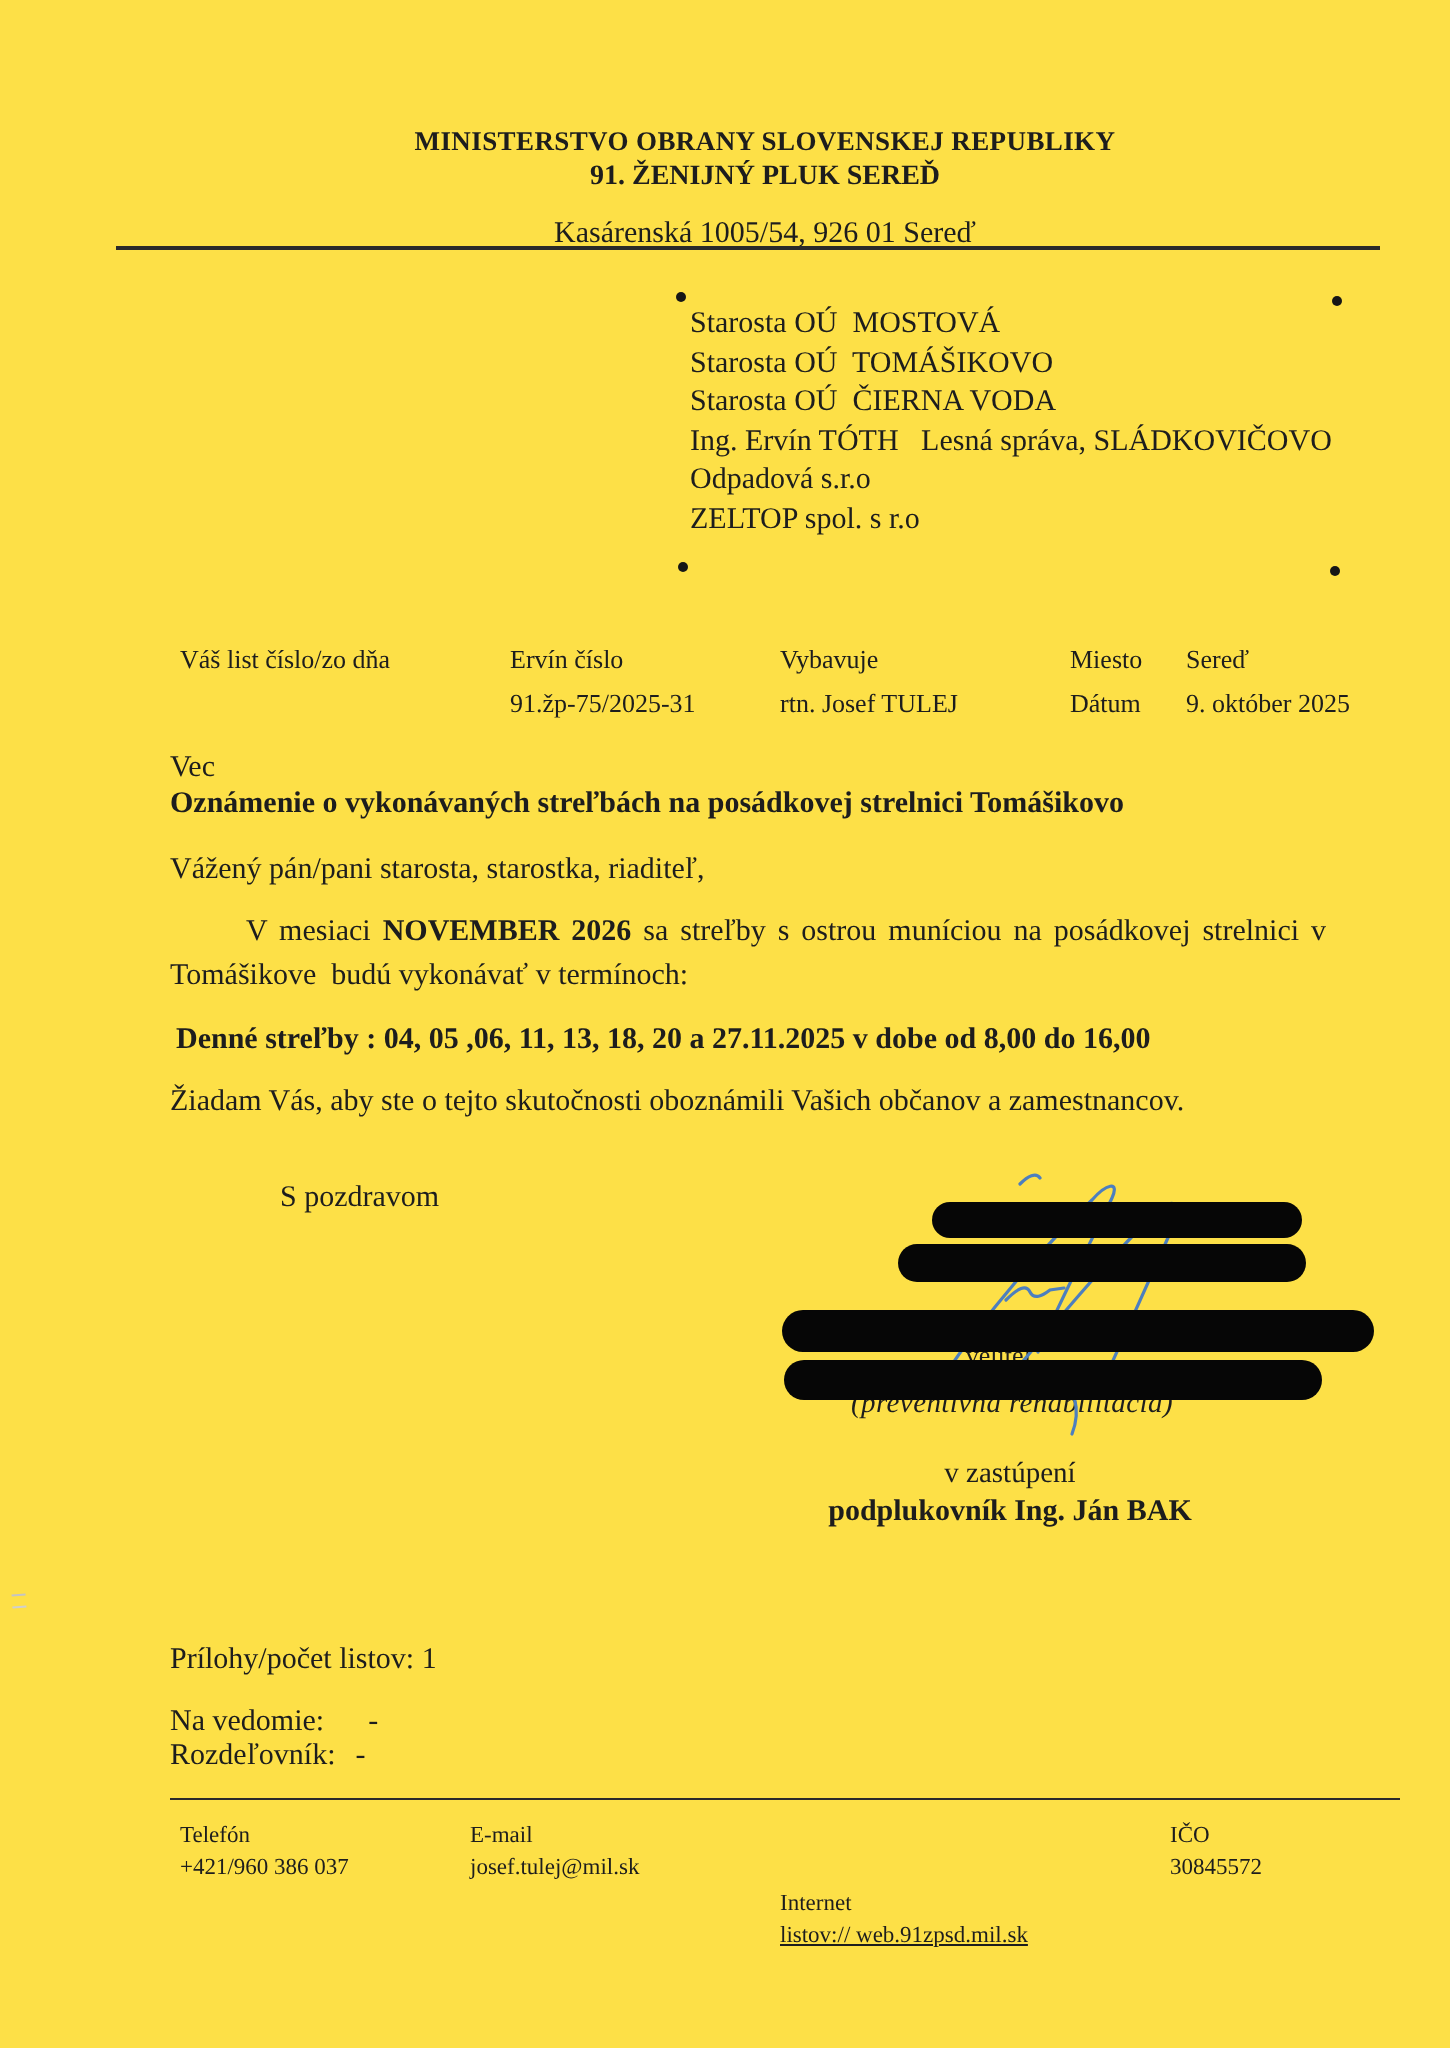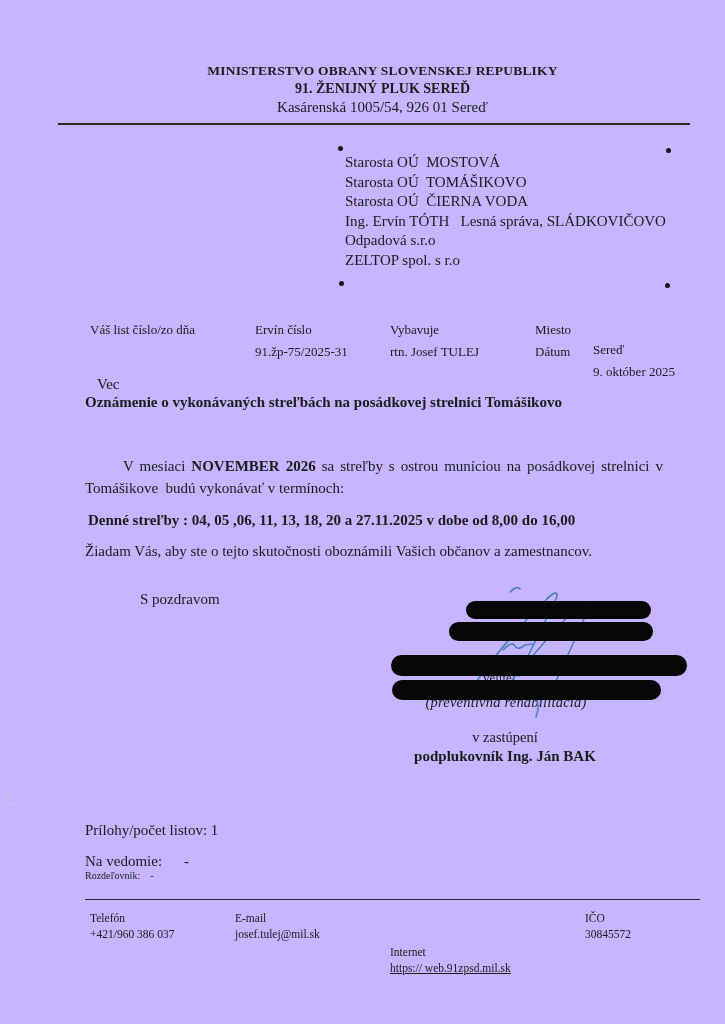--- a/index.html
+++ b/index.html
@@ -1,50 +1,50 @@
 <!DOCTYPE html>
 <html><head>
 <meta charset="utf-8">
 <style>
   html,body{margin:0;padding:0;background:#e9e9e9;}
   .page{
     position:relative;
     width:725px;height:1024px;
     margin:0 auto;
-    background:#c4b5fd;
+    background:#fde047;
     font-family:"Liberation Serif","DejaVu Serif",serif;
     color:#1d1d1d;
     overflow:hidden;
   }
   .abs{position:absolute;}
   .prewrap{white-space:pre-wrap;}
 
   
   .header{left:40px;top:62px;width:685px;text-align:center;line-height:17px;}
   .header .h1{font-weight:bold;font-size:13.5px;letter-spacing:.2px;}
   .header .h2{font-weight:bold;font-size:14px;margin-top:1px;}
-  .header .h3{font-size:15px;margin-top:2px;}
+  .header .h3{font-size:15px;margin-top:12px;}
   .header-rule{left:58px;top:123px;width:632px;height:0;border-top:2px solid #2a2a2a;}
 
   
   .recipients{left:345px;top:153px;font-size:15px;line-height:19.5px;}
   .dot{width:5px;height:5px;border-radius:50%;background:#161616;}
 
   
   .ref{font-size:13px;line-height:16px;}
   .ref-l1{top:322px;}
   .ref-l2{top:344px;}
   .ref-c1{left:90px;}
   .ref-c2{left:255px;}
   .ref-c3{left:390px;}
   .ref-c4l{left:535px;}
-  .ref-c4v{left:593px;margin-top:20px;}
+  .ref-c4v{left:593px;}
 
   
-  .vec{left:97px;top:376px;font-size:15px;text-align:center;}
+  .vec{left:85px;top:376px;font-size:15px;text-align:center;}
   .subject{left:85px;top:394px;font-size:15px;font-weight:bold;}
   .salutation{left:85px;top:427px;font-size:15px;}
   .para{left:85px;top:455px;width:578px;font-size:15px;line-height:22px;}
   .para .l1{text-align:justify;text-align-last:justify;}
   .para .indent{display:inline-block;width:38px;}
   .schedule{left:88px;top:512px;font-size:15px;font-weight:bold;}
   .request{left:85px;top:543px;font-size:15px;}
   .closing{left:140px;top:591px;font-size:15px;}
 
   
@@ -55,21 +55,21 @@
   .bar1{left:466px;top:601px;width:185px;height:18px;border-radius:9px;}
   .bar2{left:449px;top:622px;width:204px;height:19px;border-radius:9.5px;}
   .bar3{left:391px;top:655px;width:296px;height:21px;border-radius:10.5px;}
   .bar4{left:392px;top:680px;width:269px;height:20px;border-radius:10px;}
   .deputy-label{left:410px;top:729px;width:190px;text-align:center;font-size:14.5px;}
   .deputy-name{left:375px;top:748px;width:260px;text-align:center;font-size:15px;font-weight:bold;}
 
   
   .attachments{left:85px;top:822px;font-size:15px;}
   .cc{left:85px;top:853px;font-size:15px;}
-  .distribution{left:85px;top:870px;font-size:10px;text-align:right;}
+  .distribution{left:85px;top:870px;font-size:15px;text-align:right;}
   .dash-gap-cc{display:inline-block;width:22px;}
   .dash-gap-di{display:inline-block;width:10px;}
 
   
   .footer-rule{left:85px;top:899px;width:615px;height:0;border-top:1.5px solid #2a2a2a;}
   .footer-col{top:911px;font-size:11.5px;line-height:15px;}
   .fc1{left:90px;} .fc2{left:235px;} .fc3{left:390px;margin-top:34px;} .fc4{left:585px;}
   .footer-col .val{display:block;margin-top:1px;}
   .fc3 .val{text-decoration:underline;}
 
@@ -106,20 +106,21 @@
   <div class="abs ref ref-l2 ref-c2">91.žp-75/2025-31</div>
   <div class="abs ref ref-l1 ref-c3">Vybavuje</div>
   <div class="abs ref ref-l2 ref-c3">rtn. Josef TULEJ</div>
   <div class="abs ref ref-l1 ref-c4l">Miesto</div>
   <div class="abs ref ref-l1 ref-c4v">Sereď</div>
   <div class="abs ref ref-l2 ref-c4l">Dátum</div>
   <div class="abs ref ref-l2 ref-c4v">9. október 2025</div>
 
   <div class="abs vec">Vec</div>
   <div class="abs subject">Oznámenie o vykonávaných streľbách na posádkovej strelnici Tomášikovo</div>
+  <div class="abs salutation">Vážený pán/pani starosta, starostka, riaditeľ,</div>
 
   <div class="abs para">
     <div class="l1"><span class="indent"></span><span>V mesiaci</span> <b>NOVEMBER  2026</b> <span>sa streľby s ostrou muníciou na posádkovej strelnici v</span></div>
     <div class="l2 prewrap">Tomášikove  budú vykonávať v termínoch:</div>
   </div>
 
   <div class="abs schedule">Denné streľby : 04, 05 ,06, 11, 13, 18, 20 a 27.11.2025 v dobe od 8,00 do 16,00</div>
   <div class="abs request">Žiadam Vás, aby ste o tejto skutočnosti oboznámili Vašich občanov a zamestnancov.</div>
   <div class="abs closing">S pozdravom</div>
 
@@ -155,20 +156,20 @@
   <div class="abs footer-col fc1">
     <span class="lbl">Telefón</span>
     <span class="val">+421/960 386 037</span>
   </div>
   <div class="abs footer-col fc2">
     <span class="lbl">E-mail</span>
     <span class="val">josef.tulej@mil.sk</span>
   </div>
   <div class="abs footer-col fc3">
     <span class="lbl">Internet</span>
-    <span class="val prewrap">https:// web.91zpsd.mil.sk</span>
+    <span class="val prewrap">listov:// web.91zpsd.mil.sk</span>
   </div>
   <div class="abs footer-col fc4">
     <span class="lbl">IČO</span>
     <span class="val">30845572</span>
   </div>
 
 </div>
 
 </body></html>

